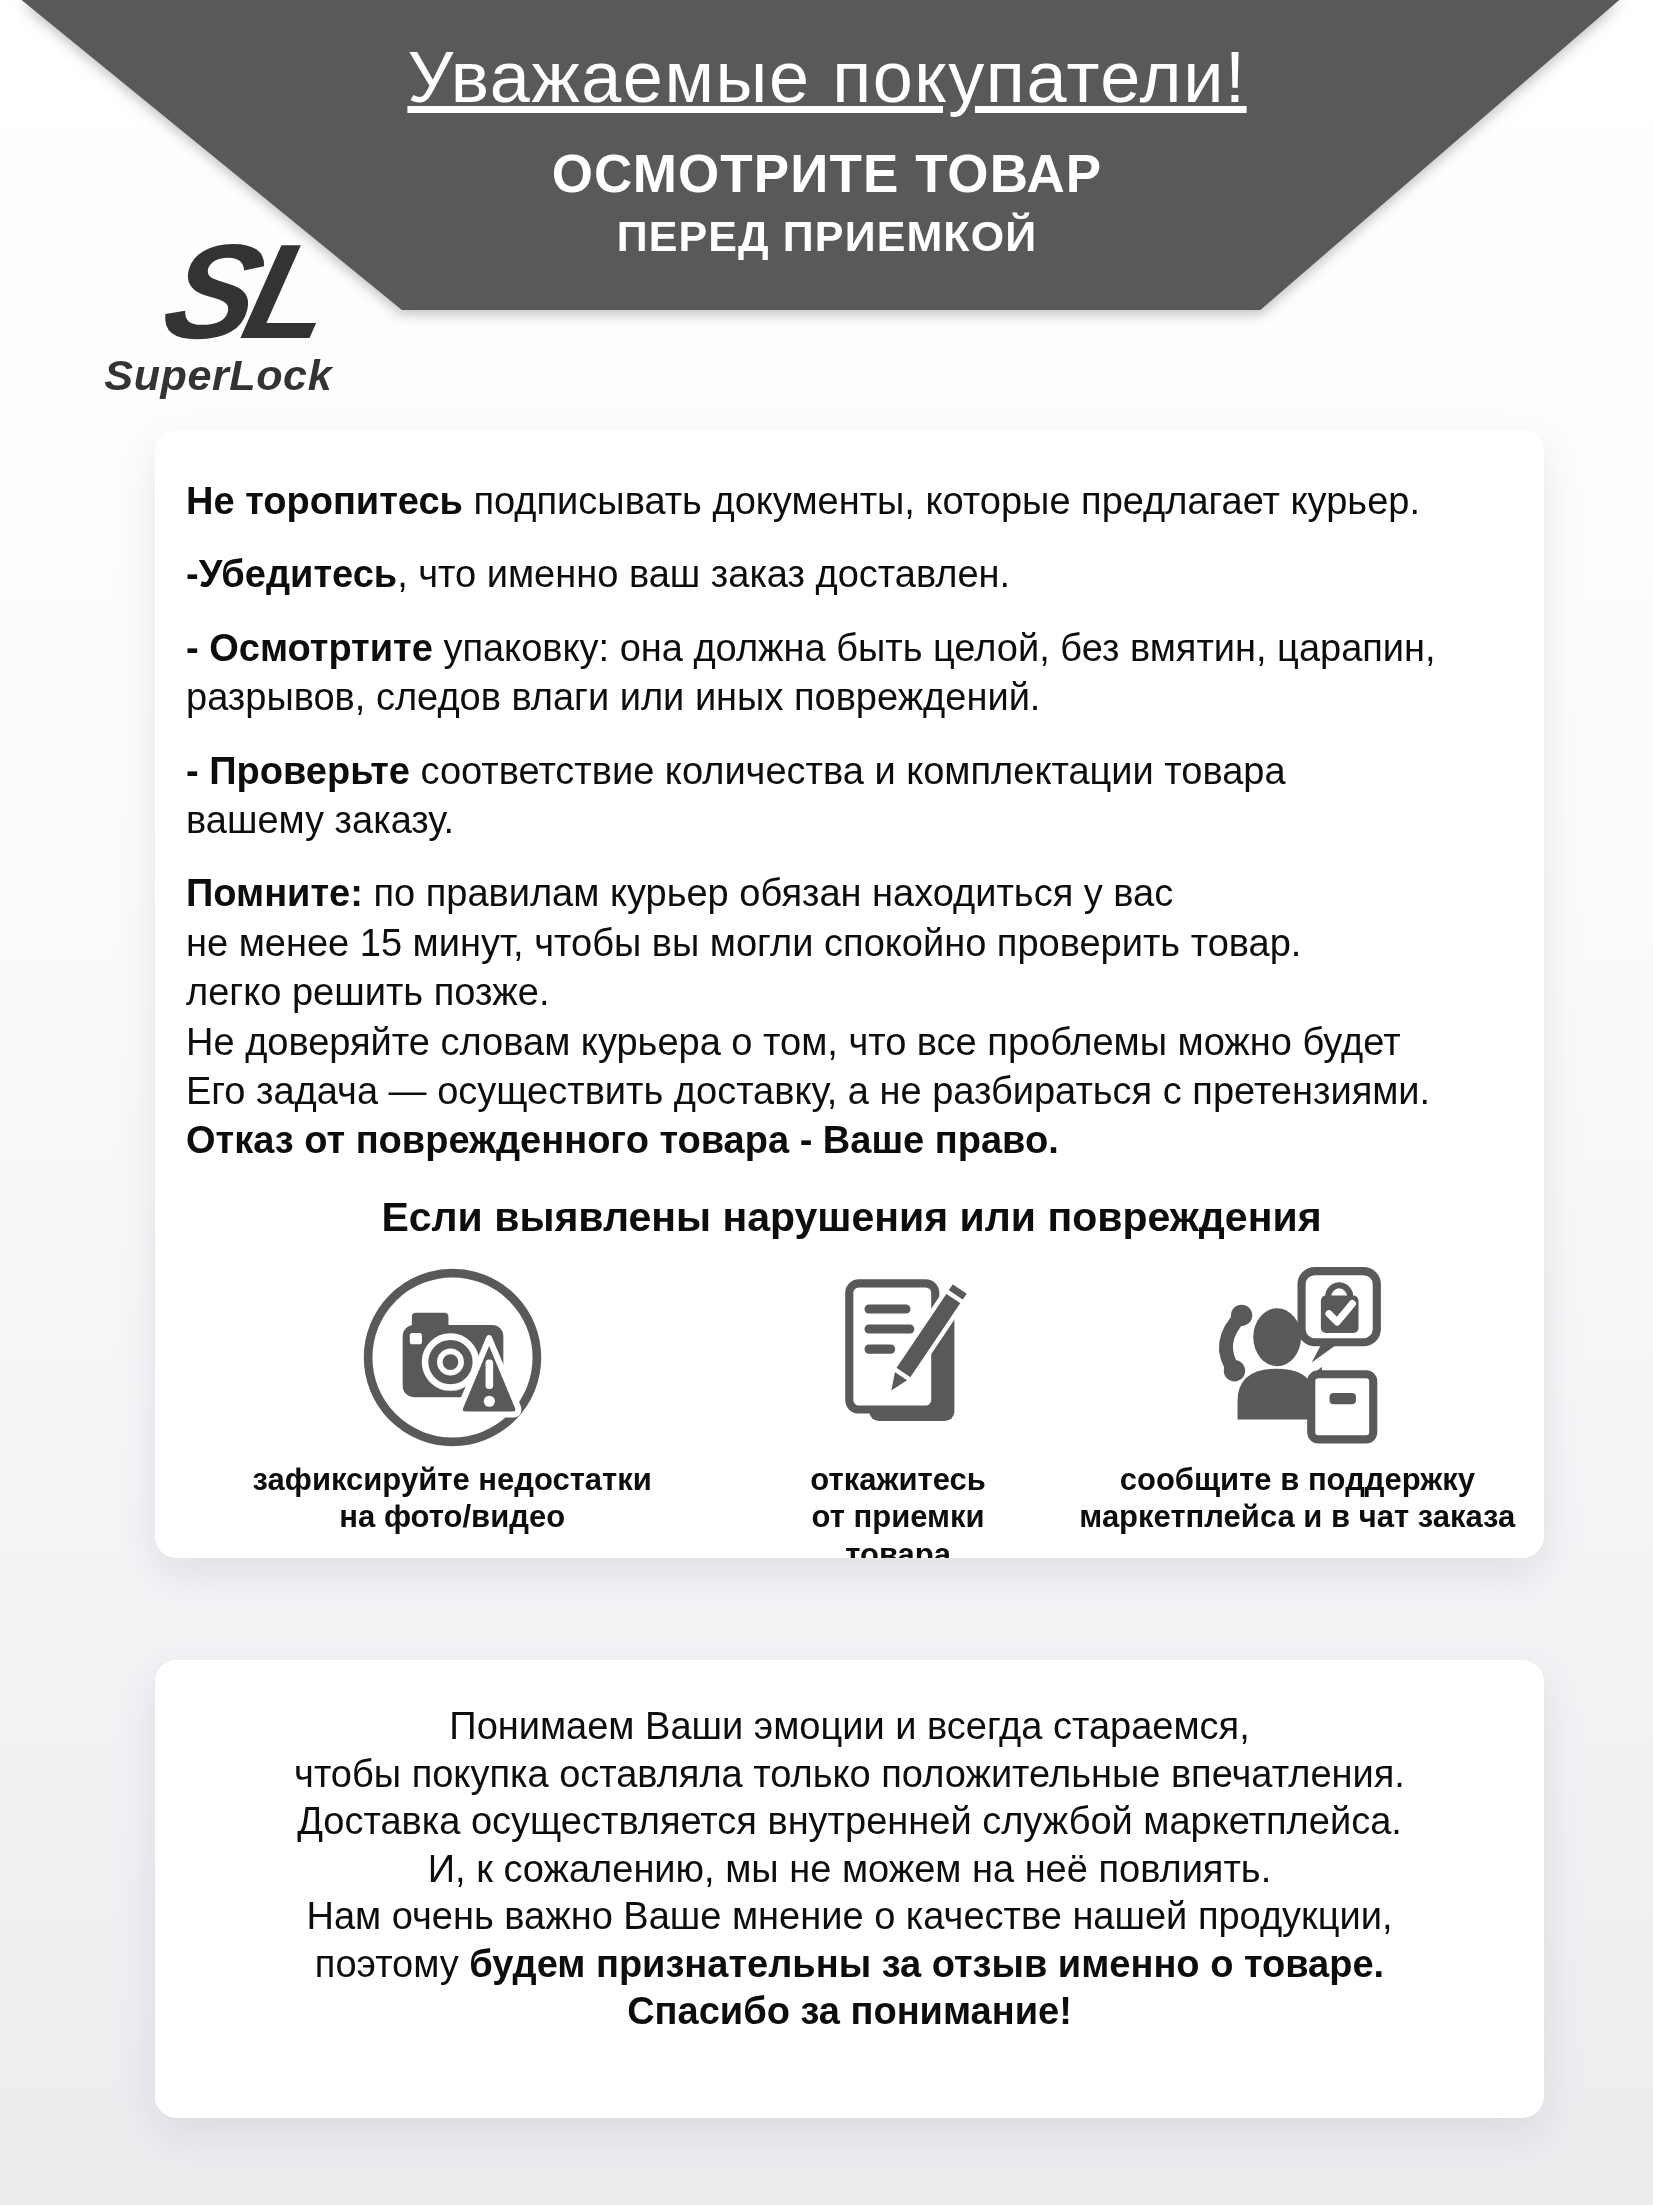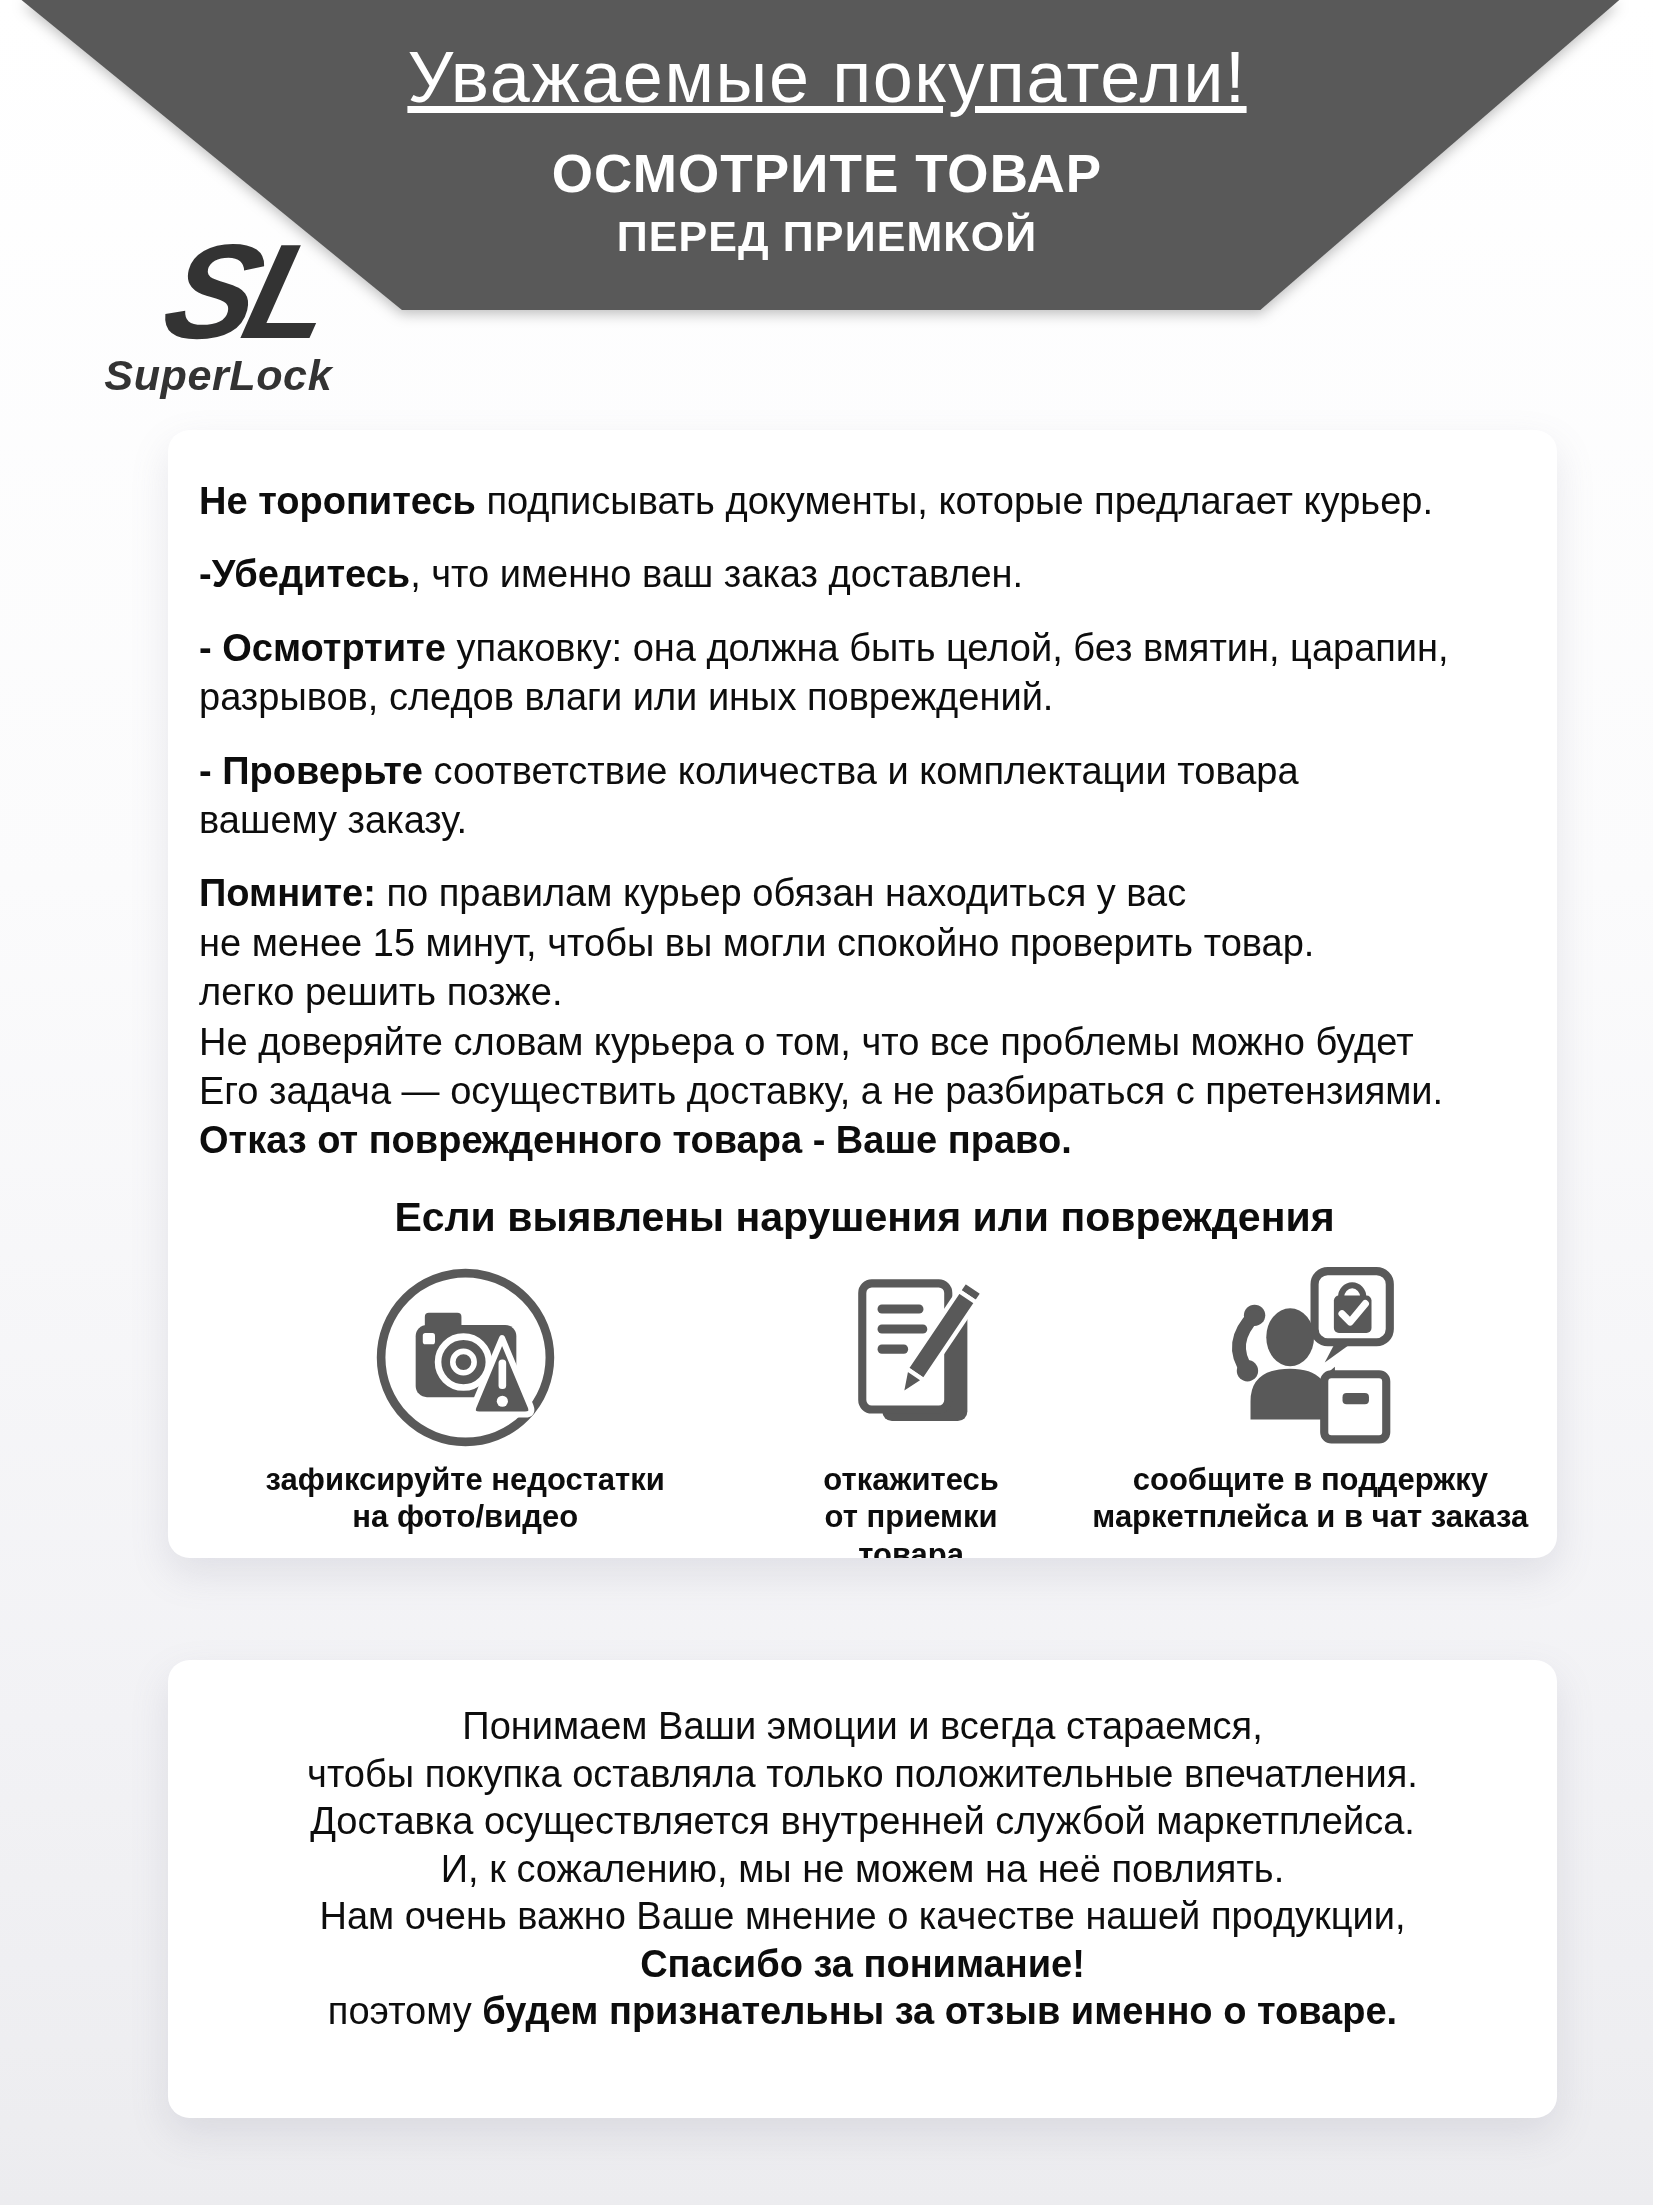--- a/index.html
+++ b/index.html
@@ -14,21 +14,21 @@
     clip-path:polygon(1.3% 0,97.9% 0,76.2% 100%,24.3% 100%);
     text-align:center;color:#ffffff;}
   .banner-line1{padding-top:36px;font-size:72px;font-weight:400;letter-spacing:1.6px;text-decoration:underline;}
   .banner-line2{margin-top:25px;font-size:53px;font-weight:700;letter-spacing:1.1px;}
   .banner-line3{margin-top:7.5px;font-size:43px;font-weight:700;letter-spacing:1.1px;}
 
   
   .logo{position:absolute;left:100px;top:224px;width:259px;height:178px;}
 
   
-  .card{position:absolute;left:168px;width:1389px;background:#ffffff;border-radius:21.6px;
+  .card{position:absolute;left:155px;width:1389px;background:#ffffff;border-radius:21.6px;
     box-shadow:0 16px 38px rgba(120,120,145,0.16);box-sizing:border-box;overflow:hidden;}
   .card1{top:430px;height:1128px;padding:47px 27px 0 31px;font-size:38px;line-height:1.3;}
   .para{margin:0 0 24px 0;white-space:pre-line;}
   b{font-weight:700;}
   .remember div{white-space:pre-line;}
   .steps-heading{text-align:center;font-weight:700;font-size:41px;margin-top:25px;}
   .steps{display:flex;margin-top:21.6px;}
   .step{display:flex;flex-direction:column;align-items:center;}
   .step-1{width:40%;}.step-2{width:27%;}.step-3{width:33%;}
   .icon-box{height:183px;display:flex;align-items:center;justify-content:center;}
@@ -143,18 +143,18 @@
 
     </div>
   </div>
 
   <div class="card card2">
     <div>Понимаем Ваши эмоции и всегда стараемся,</div>
     <div>чтобы покупка оставляла только положительные впечатления.</div>
     <div>Доставка осуществляется внутренней службой маркетплейса.</div>
     <div>И, к сожалению, мы не можем на неё повлиять.</div>
     <div>Нам очень важно Ваше мнение о качестве нашей продукции,</div>
+    <div><span>поэтому </span><b>будем признательны за отзыв именно о товаре.</b></div>
     <div><b>Спасибо за понимание!</b></div>
-    <div><span>поэтому </span><b>будем признательны за отзыв именно о товаре.</b></div>
   </div>
 
 </div>
 
 
 </body></html>

